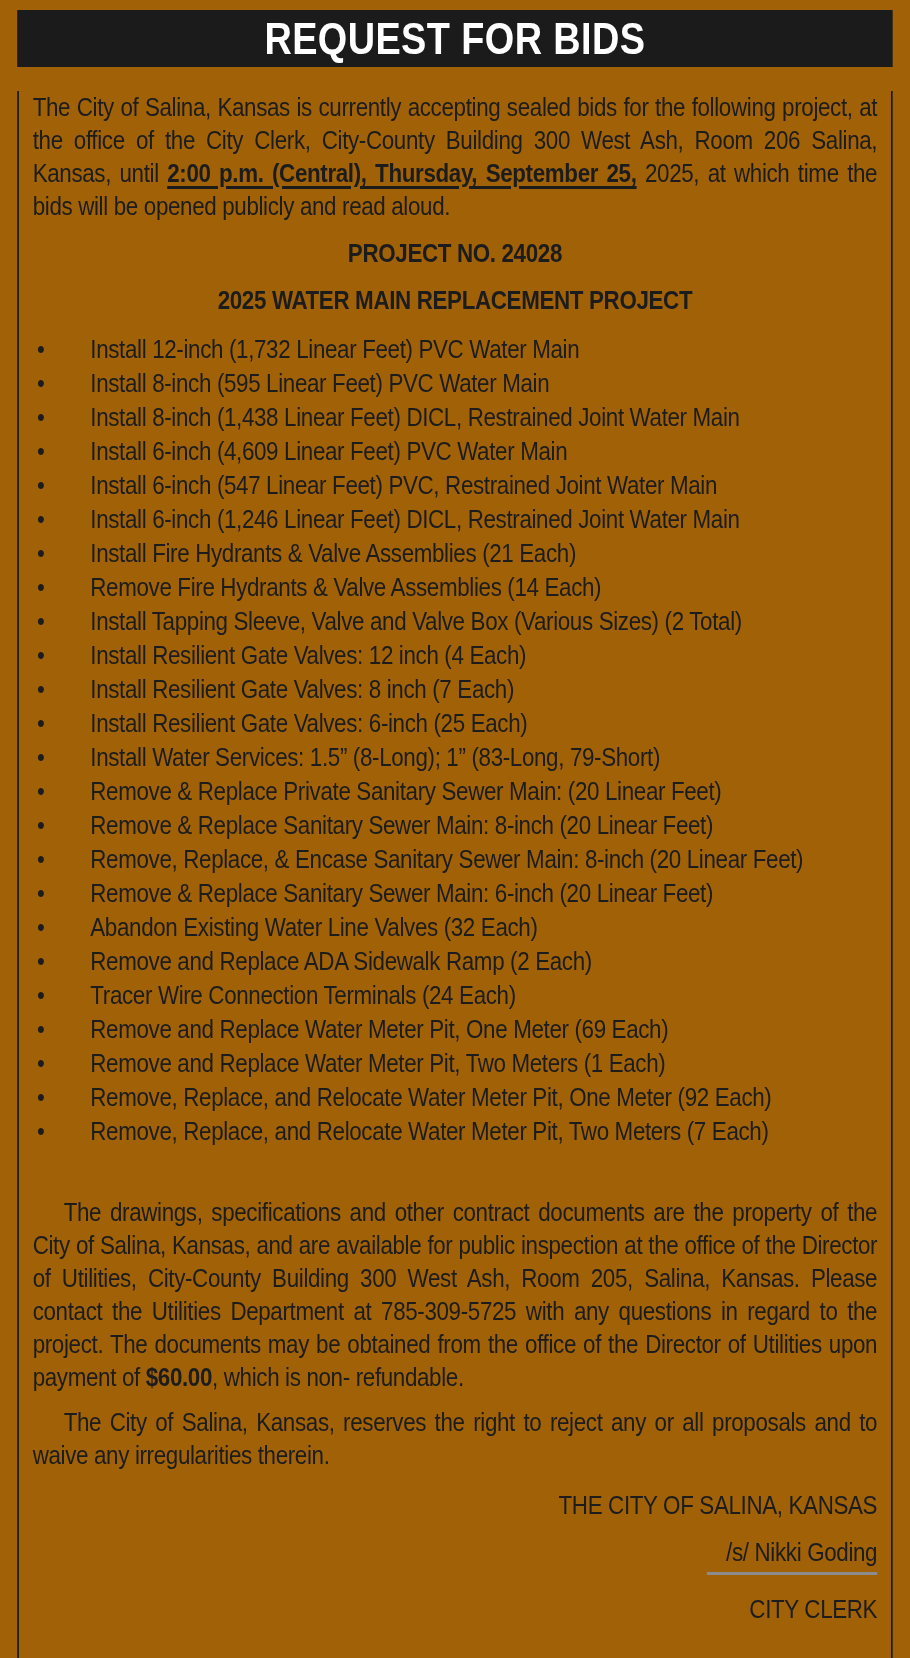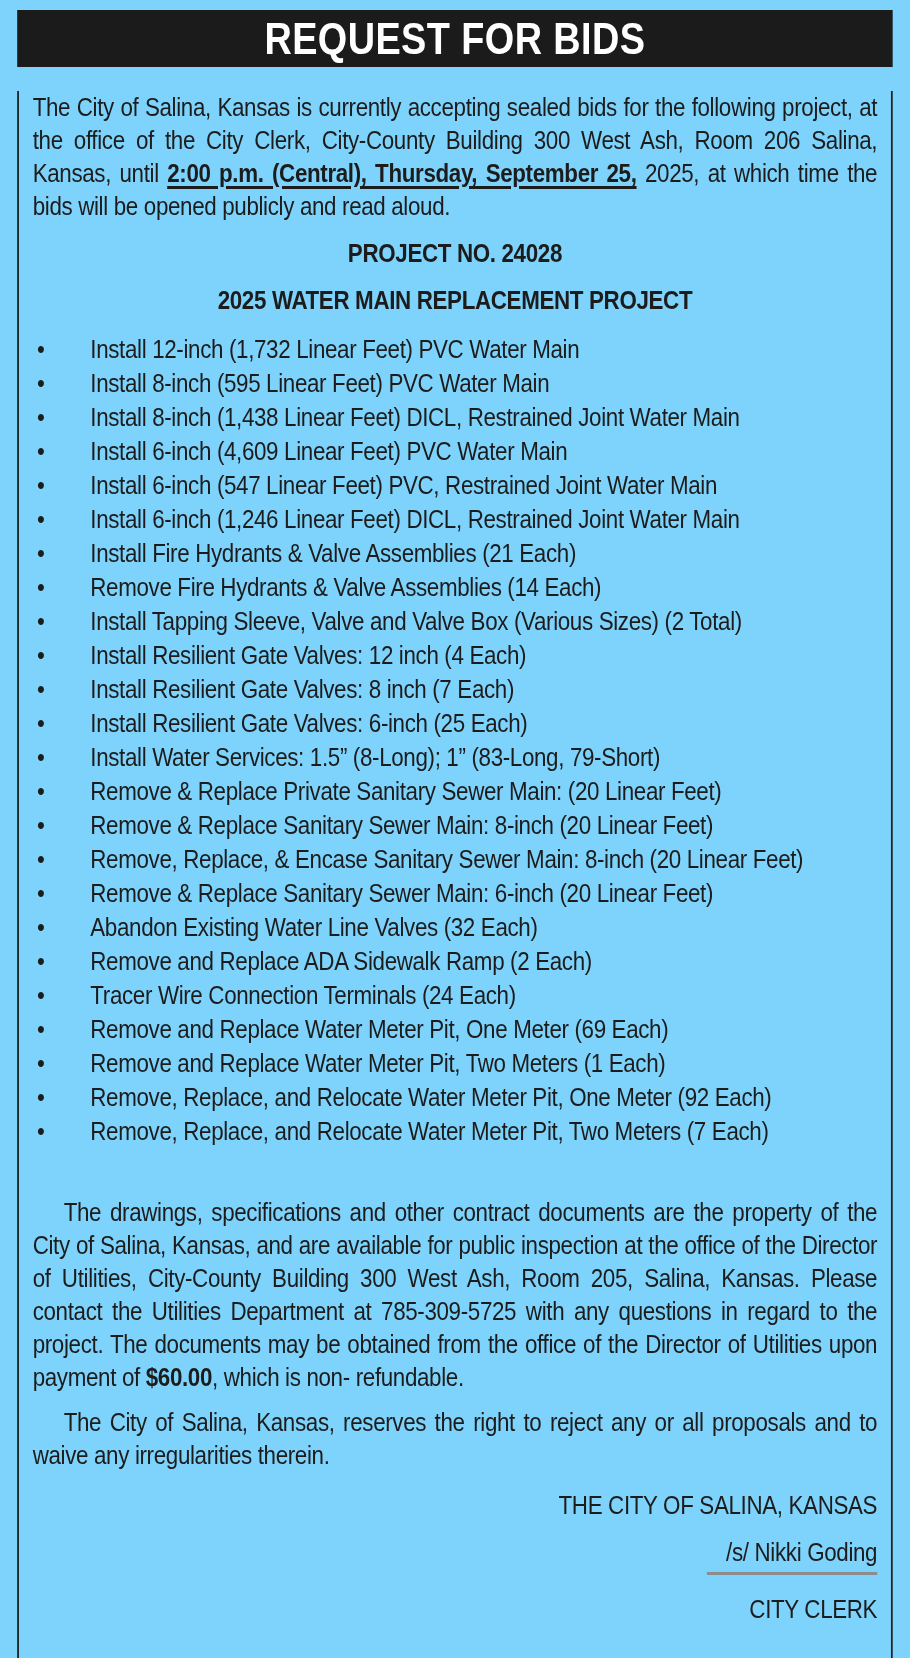--- a/index.html
+++ b/index.html
@@ -5,21 +5,21 @@
   * { box-sizing: border-box; margin: 0; padding: 0; }
   html, body { background: #ffffff; }
   body {
     width: 910px; height: 1658px;
     font-family: "Liberation Sans", sans-serif;
     color: #1c1c1c;
   }
   .page {
     position: relative;
     width: 910px; height: 1658px;
-    background: #7dd3fc;
+    background: #a16207;
     overflow: hidden;
   }
   
   .scale-wrap {
     width: 1058px; height: 1658px;
     transform: scaleX(0.86);
     transform-origin: 0 0;
   }
   .masthead {
     margin: 10px 20px 0 20px;

